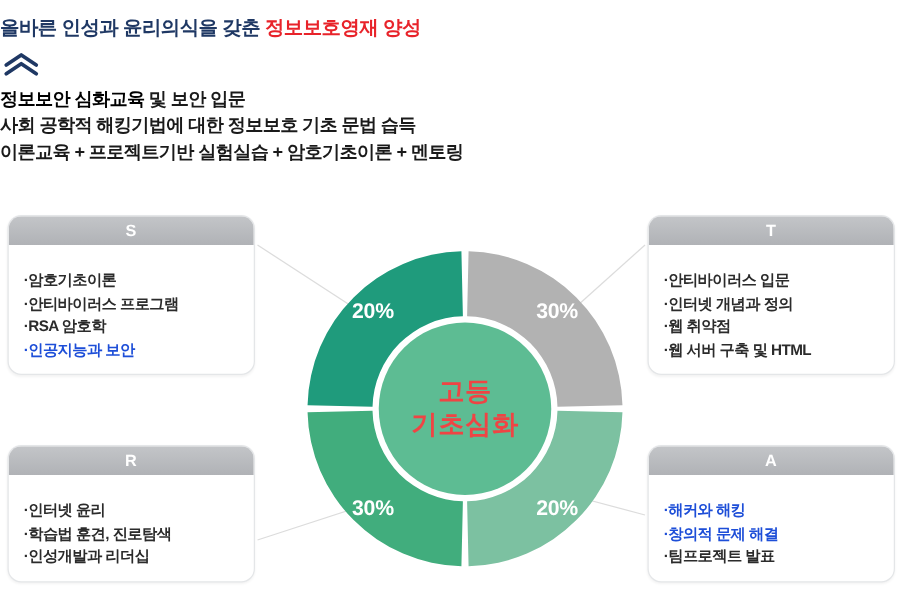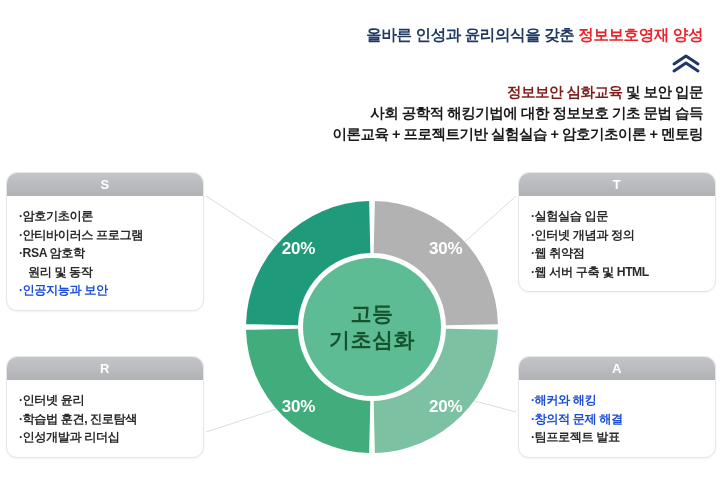--- a/index.html
+++ b/index.html
@@ -13,23 +13,23 @@
     position: relative;
     overflow: hidden;
     font-family: "Liberation Sans", "DejaVu Sans", sans-serif;
     -webkit-font-smoothing: antialiased;
   }
 
   
   #header {
     position: absolute;
     left: 0;
-    top: 12px;
+    top: 0;
     width: 703px;
-    text-align: right;
+    text-align: left;
   }
   #main-title {
     margin: 0;
     padding-top: 14px;
     font-size: 15.5px;
     font-weight: bold;
     letter-spacing: -0.4px;
     line-height: 1.2;
     white-space: nowrap;
   }
@@ -47,21 +47,21 @@
     margin-top: 6px;
     line-height: 1.45;
   }
   .sub-line {
     font-size: 14.5px;
     font-weight: bold;
     letter-spacing: -0.5px;
     color: #1a1a1a;
     white-space: nowrap;
   }
-  .sub-green { color: #7f1d1d; }
+  .sub-green { color: #000000; }
 
   
   .info-box {
     position: absolute;
     width: 198px;
     background: #ffffff;
     border: 1px solid #e4e6e8;
     border-radius: 11px;
     box-sizing: border-box;
     box-shadow: 0 1px 2px rgba(0,0,0,0.05);
@@ -72,21 +72,21 @@
     height: 23px;
     line-height: 23px;
     text-align: center;
     font-size: 13px;
     font-weight: bold;
     color: #ffffff;
     letter-spacing: 0.5px;
     background: linear-gradient(to bottom, #c3c5c8 0%, #b0b2b6 100%);
   }
   .box-body {
-    padding: 11px 0 10px 12px;
+    padding: 19px 0 10px 12px;
   }
   .box-item {
     font-size: 12.2px;
     font-weight: bold;
     letter-spacing: -0.45px;
     line-height: 1.52;
     color: #2b2b2b;
     white-space: nowrap;
   }
   .box-item.green { color: #1d4ed8; }
@@ -133,21 +133,21 @@
     height: 262px;
     display: flex;
     flex-direction: column;
     align-items: center;
     justify-content: center;
     pointer-events: none;
   }
   .center-line {
     font-size: 21px;
     font-weight: bold;
-    color: #14532d;
+    color: #ef4444;
     letter-spacing: 0.5px;
     line-height: 1.22;
     text-align: center;
   }
 </style>
 </head>
 <body>
 
 <div id="header">
   <h1 id="main-title">
@@ -176,29 +176,28 @@
   <line x1="206" y1="432" x2="286" y2="406" stroke="#dcdcdc" stroke-width="1"></line>
   <line x1="516" y1="412" x2="456" y2="396" stroke="#dcdcdc" stroke-width="1"></line>
 </svg>
 
 <div class="info-box" id="box-s">
   <div class="box-header">S</div>
   <div class="box-body">
     <div class="box-item">·암호기초이론</div>
     <div class="box-item">·안티바이러스 프로그램</div>
     <div class="box-item">·RSA 암호학</div>
-    <div class="box-item indent">원리 및 동작</div>
     <div class="box-item green">·인공지능과 보안</div>
   </div>
 </div>
 
 <div class="info-box" id="box-t">
   <div class="box-header">T</div>
   <div class="box-body">
-    <div class="box-item">·실험실습 입문</div>
+    <div class="box-item">·안티바이러스 입문</div>
     <div class="box-item">·인터넷 개념과 정의</div>
     <div class="box-item">·웹 취약점</div>
     <div class="box-item">·웹 서버 구축 및 HTML</div>
   </div>
 </div>
 
 <div class="info-box" id="box-r">
   <div class="box-header">R</div>
   <div class="box-body">
     <div class="box-item">·인터넷 윤리</div>

